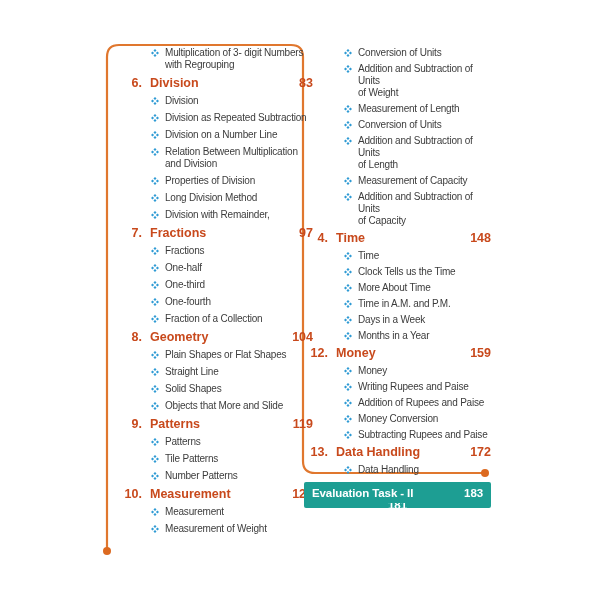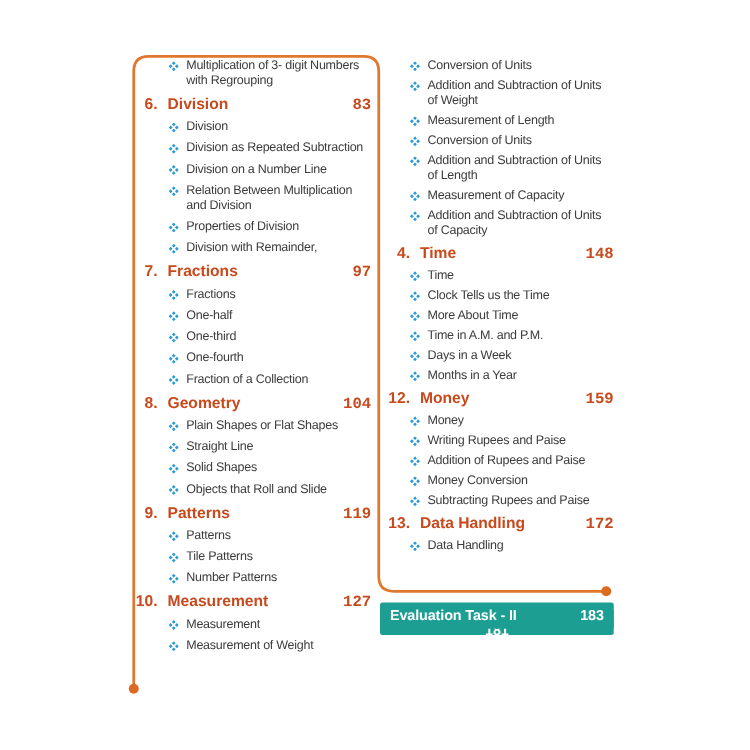--- a/index.html
+++ b/index.html
@@ -3,39 +3,39 @@
 <meta charset="utf-8">
 <style>
   html,body{margin:0;padding:0;background:#ffffff;}
   .page{
     position:relative;width:600px;height:600px;background:#ffffff;overflow:hidden;
     font-family:"Liberation Sans","DejaVu Sans",sans-serif;
     color:var(--text,#3C3C3C);
   }
   .bracket-svg{position:absolute;left:0;top:0;width:600px;height:600px;pointer-events:none;}
   .col{position:absolute;top:47px;}
-  .col-left{left:108px;width:189px;}
+  .col-left{left:124px;width:189px;}
   .col-right{left:304px;width:187px;}
   .item{
     display:flex;align-items:flex-start;gap:6px;
     padding-left:27px;margin-bottom:5px;
     font-size:10px;line-height:12px;letter-spacing:-0.2px;
   }
-  .col-right .item{padding-left:24px;margin-bottom:4px;}
+  .col-right .item{padding-left:40px;margin-bottom:4px;}
   .item-label{white-space:pre-line;}
   .dia{width:8px;height:8px;flex:none;margin-top:2px;fill:var(--bullet,#2E9AD4);}
   .chapter{
     display:flex;align-items:baseline;margin:4px 0 4px;
     font-size:12.5px;line-height:15px;font-weight:bold;
     color:var(--chapter,#C8491C);
   }
   .ch-num{flex:none;width:18px;text-align:right;}
   .col-right .ch-num{width:24px;}
   .ch-title{flex:1;margin-left:8px;}
-  .ch-page{flex:none;font-family:Liberation Mono, monospace;}
+  .ch-page{flex:none;}
   .banner{
     position:absolute;left:304px;width:187px;height:21px;box-sizing:border-box;
     background:var(--banner,#1D9E93);color:#ffffff;border-radius:2px;
     display:flex;align-items:center;justify-content:space-between;
     padding:0 8px;font-size:11.5px;font-weight:bold;letter-spacing:-0.1px;
   }
   .banner-1{top:487px;flex-direction:column;}
   .banner-2{top:482px;}
 </style>
 </head>
@@ -103,20 +103,26 @@
     <div class="item">
       <svg class="dia" viewBox="0 0 10 10">
           <use href="#dia-sym"></use>
         </svg>
       <span class="item-label">Properties of Division</span>
     </div>
     <div class="item">
       <svg class="dia" viewBox="0 0 10 10">
           <use href="#dia-sym"></use>
         </svg>
+      <span class="item-label">Long Division Method</span>
+    </div>
+    <div class="item">
+      <svg class="dia" viewBox="0 0 10 10">
+          <use href="#dia-sym"></use>
+        </svg>
       <span class="item-label">Division with Remainder,</span>
     </div>
 
     <div class="chapter">
       <span class="ch-num">7.</span>
       <span class="ch-title">Fractions</span>
       <span class="ch-page">97</span>
     </div>
     <div class="item">
       <svg class="dia" viewBox="0 0 10 10">
@@ -169,21 +175,21 @@
     <div class="item">
       <svg class="dia" viewBox="0 0 10 10">
           <use href="#dia-sym"></use>
         </svg>
       <span class="item-label">Solid Shapes</span>
     </div>
     <div class="item">
       <svg class="dia" viewBox="0 0 10 10">
           <use href="#dia-sym"></use>
         </svg>
-      <span class="item-label">Objects that Roll and Slide</span>
+      <span class="item-label">Objects that More and Slide</span>
     </div>
 
     <div class="chapter">
       <span class="ch-num">9.</span>
       <span class="ch-title">Patterns</span>
       <span class="ch-page">119</span>
     </div>
     <div class="item">
       <svg class="dia" viewBox="0 0 10 10">
           <use href="#dia-sym"></use>

